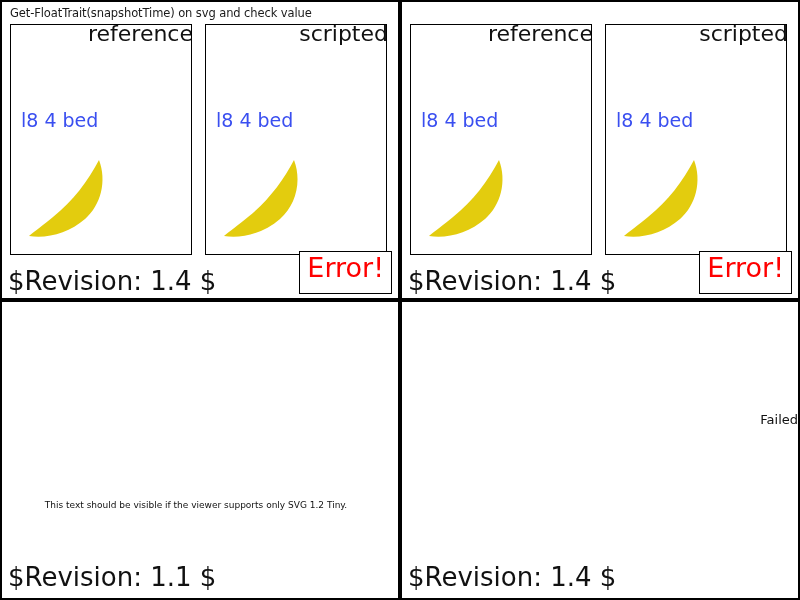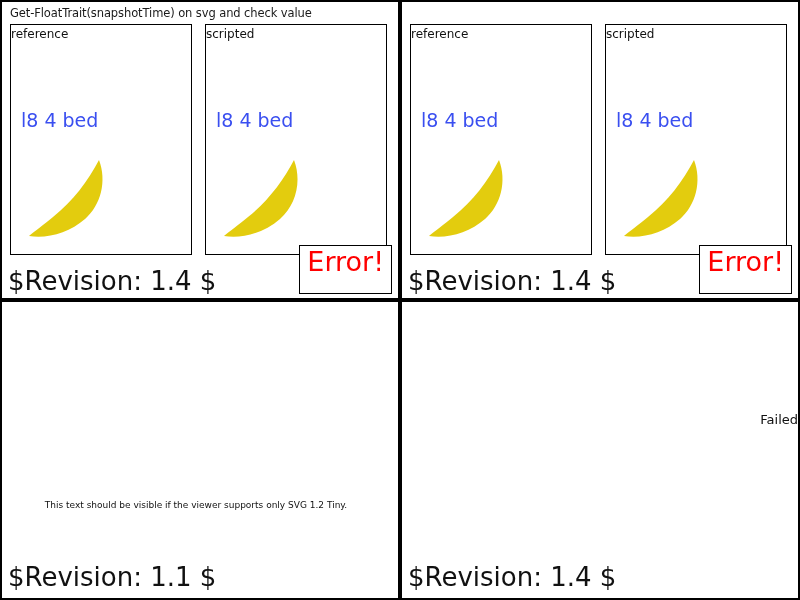--- a/index.html
+++ b/index.html
@@ -64,22 +64,22 @@
     overflow: hidden;
   }
   .render-box.left  { left: 0px; }
   .render-box.right { left: 195px; }
 
   .box-label {
     position: absolute;
     top: -1px;
     left: 0;
     width: 182px;
-    text-align: left;
-    font-size: 12px;
+    text-align: right;
+    font-size: 22px;
     line-height: 20px;
     color: #111111;
   }
 
   .tiny-text {
     position: absolute;
     left: 10px;
     top: 84px;
     font-size: 19px;
     line-height: 22px;
@@ -106,21 +106,21 @@
     white-space: nowrap;
   }
 
   .error-badge {
     position: absolute;
     right: 6px;
     bottom: 4px;
     box-sizing: border-box;
     border: 1px solid #000000;
     background: #ffffff;
-    padding: 0px 7px 16px 7px;
+    padding: 0px 7px 10px 7px;
     font-size: 27px;
     line-height: 31px;
     color: #ff0000;
     white-space: nowrap;
   }
 
   
   .center-note {
     position: absolute;
     left: 0;

